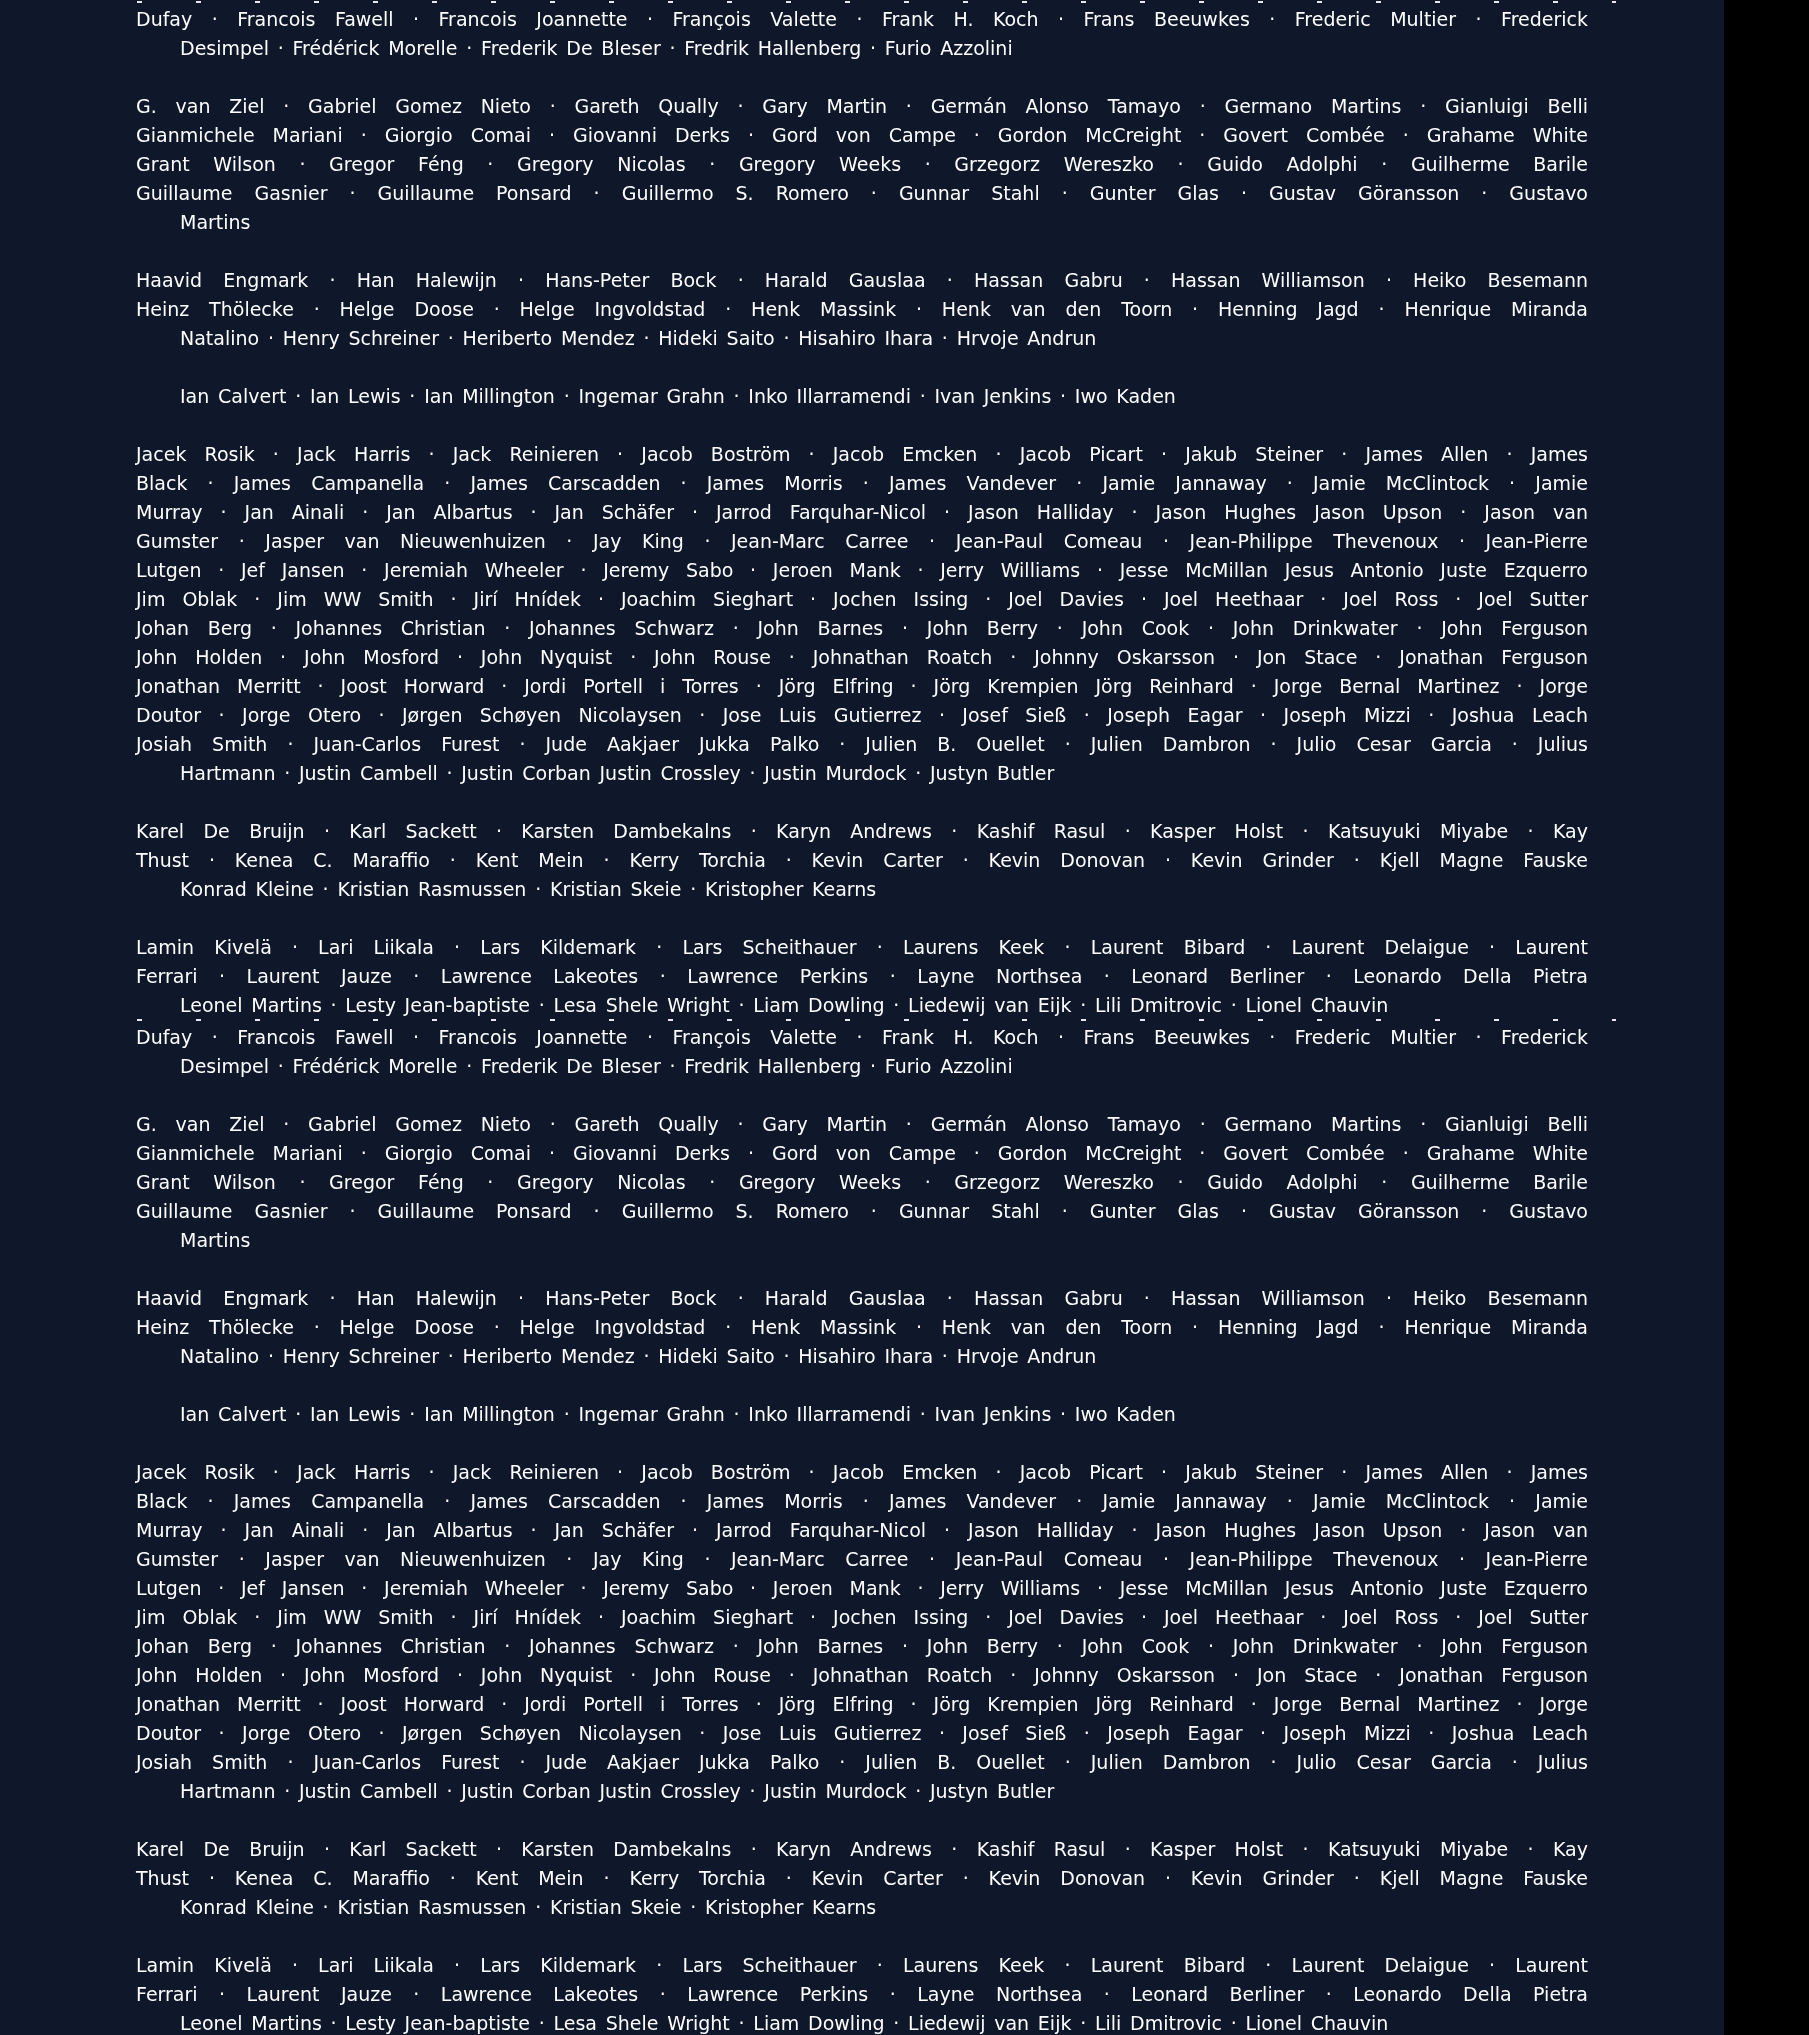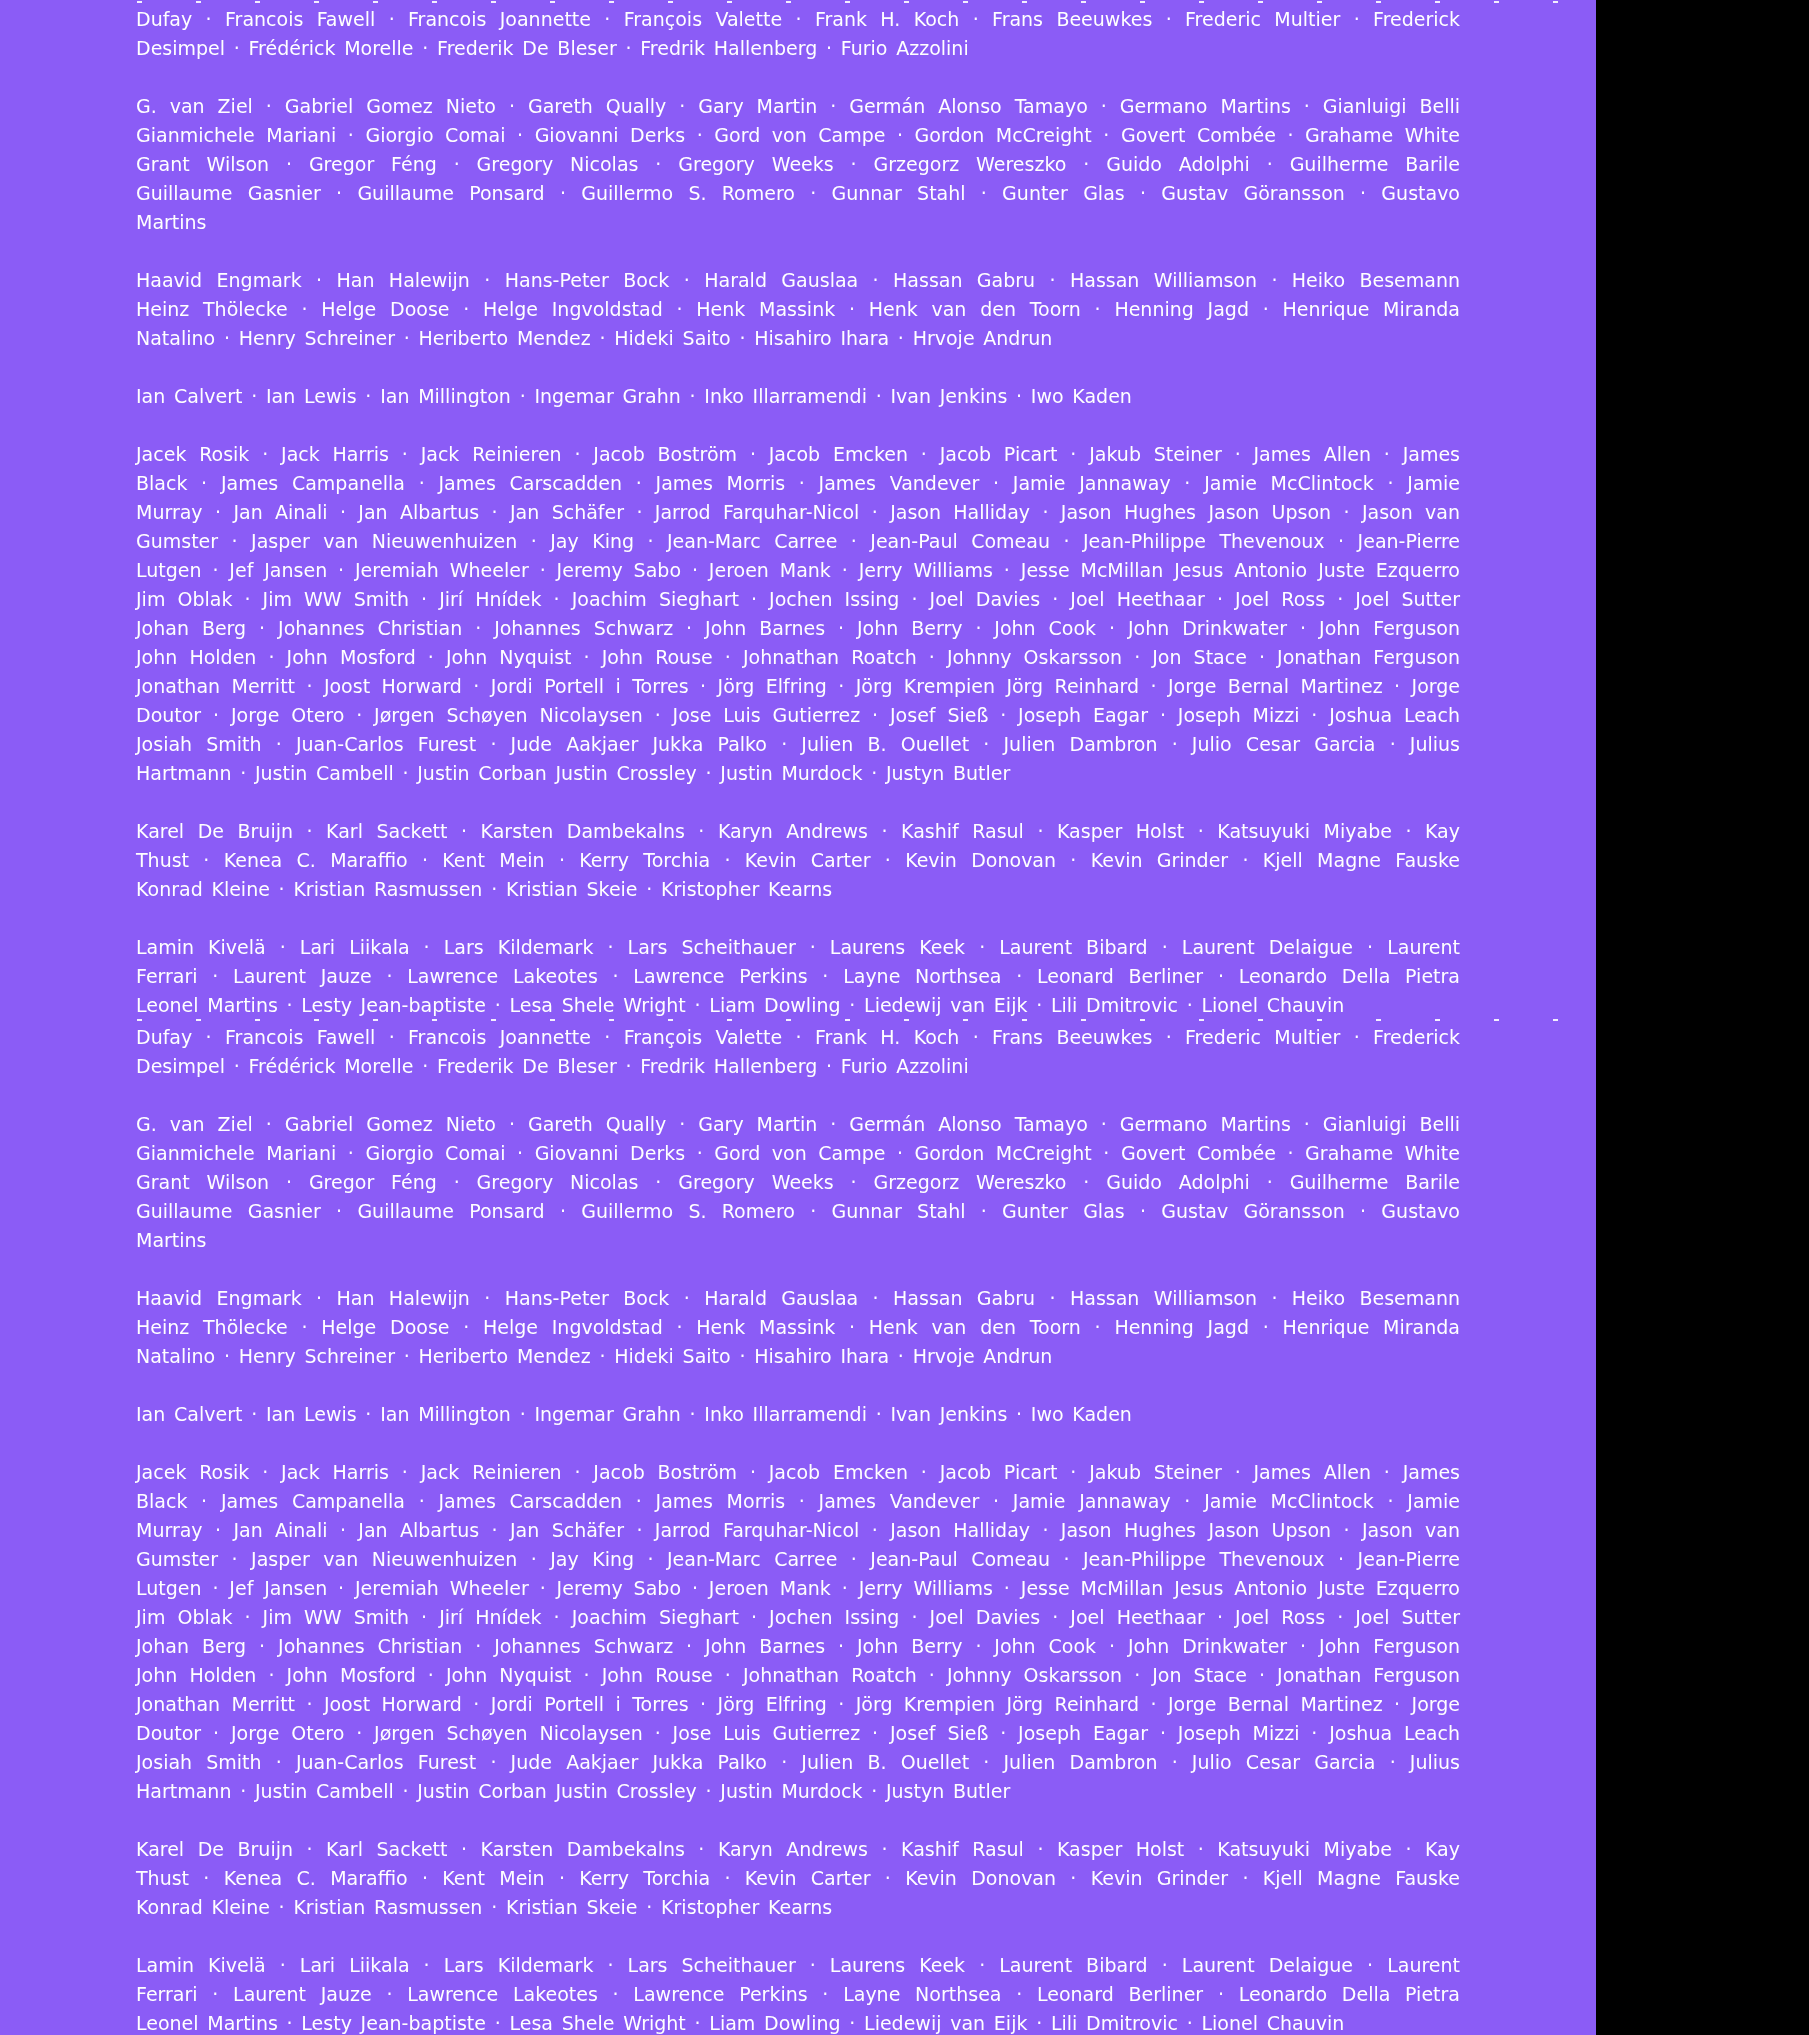--- a/index.html
+++ b/index.html
@@ -8,41 +8,42 @@
     background: #000000;
   }
   body {
     width: 1809px;
     height: 2035px;
     overflow: hidden;
     font-family: "DejaVu Sans", sans-serif;
   }
   .tile {
     position: relative;
-    width: 1596px;
+    width: 1724px;
     height: 1018px;
     overflow: hidden;
-    background: #8b5cf6;
+    background: #0f172a;
   }
   .content {
     padding: 4.5px 136px 0 136px;
   }
   .paragraph {
     margin: 0 0 29px 0;
   }
   .cl {
     color: #ffffff;
     font-size: 19px;
     line-height: 29px;
     text-align: justify;
     text-align-last: justify;
     word-spacing: 2.7px;
   }
   .cl.last {
     text-align-last: left;
+    margin-left: 44px;
   }
   
   .sliver {
     position: absolute;
     top: 0.5px;
     left: 137px;
     width: 1479px;
     height: 2.3px;
     background: repeating-linear-gradient(90deg, #ffffff 0 5px, transparent 5px 59px);
     opacity: 0.9;

